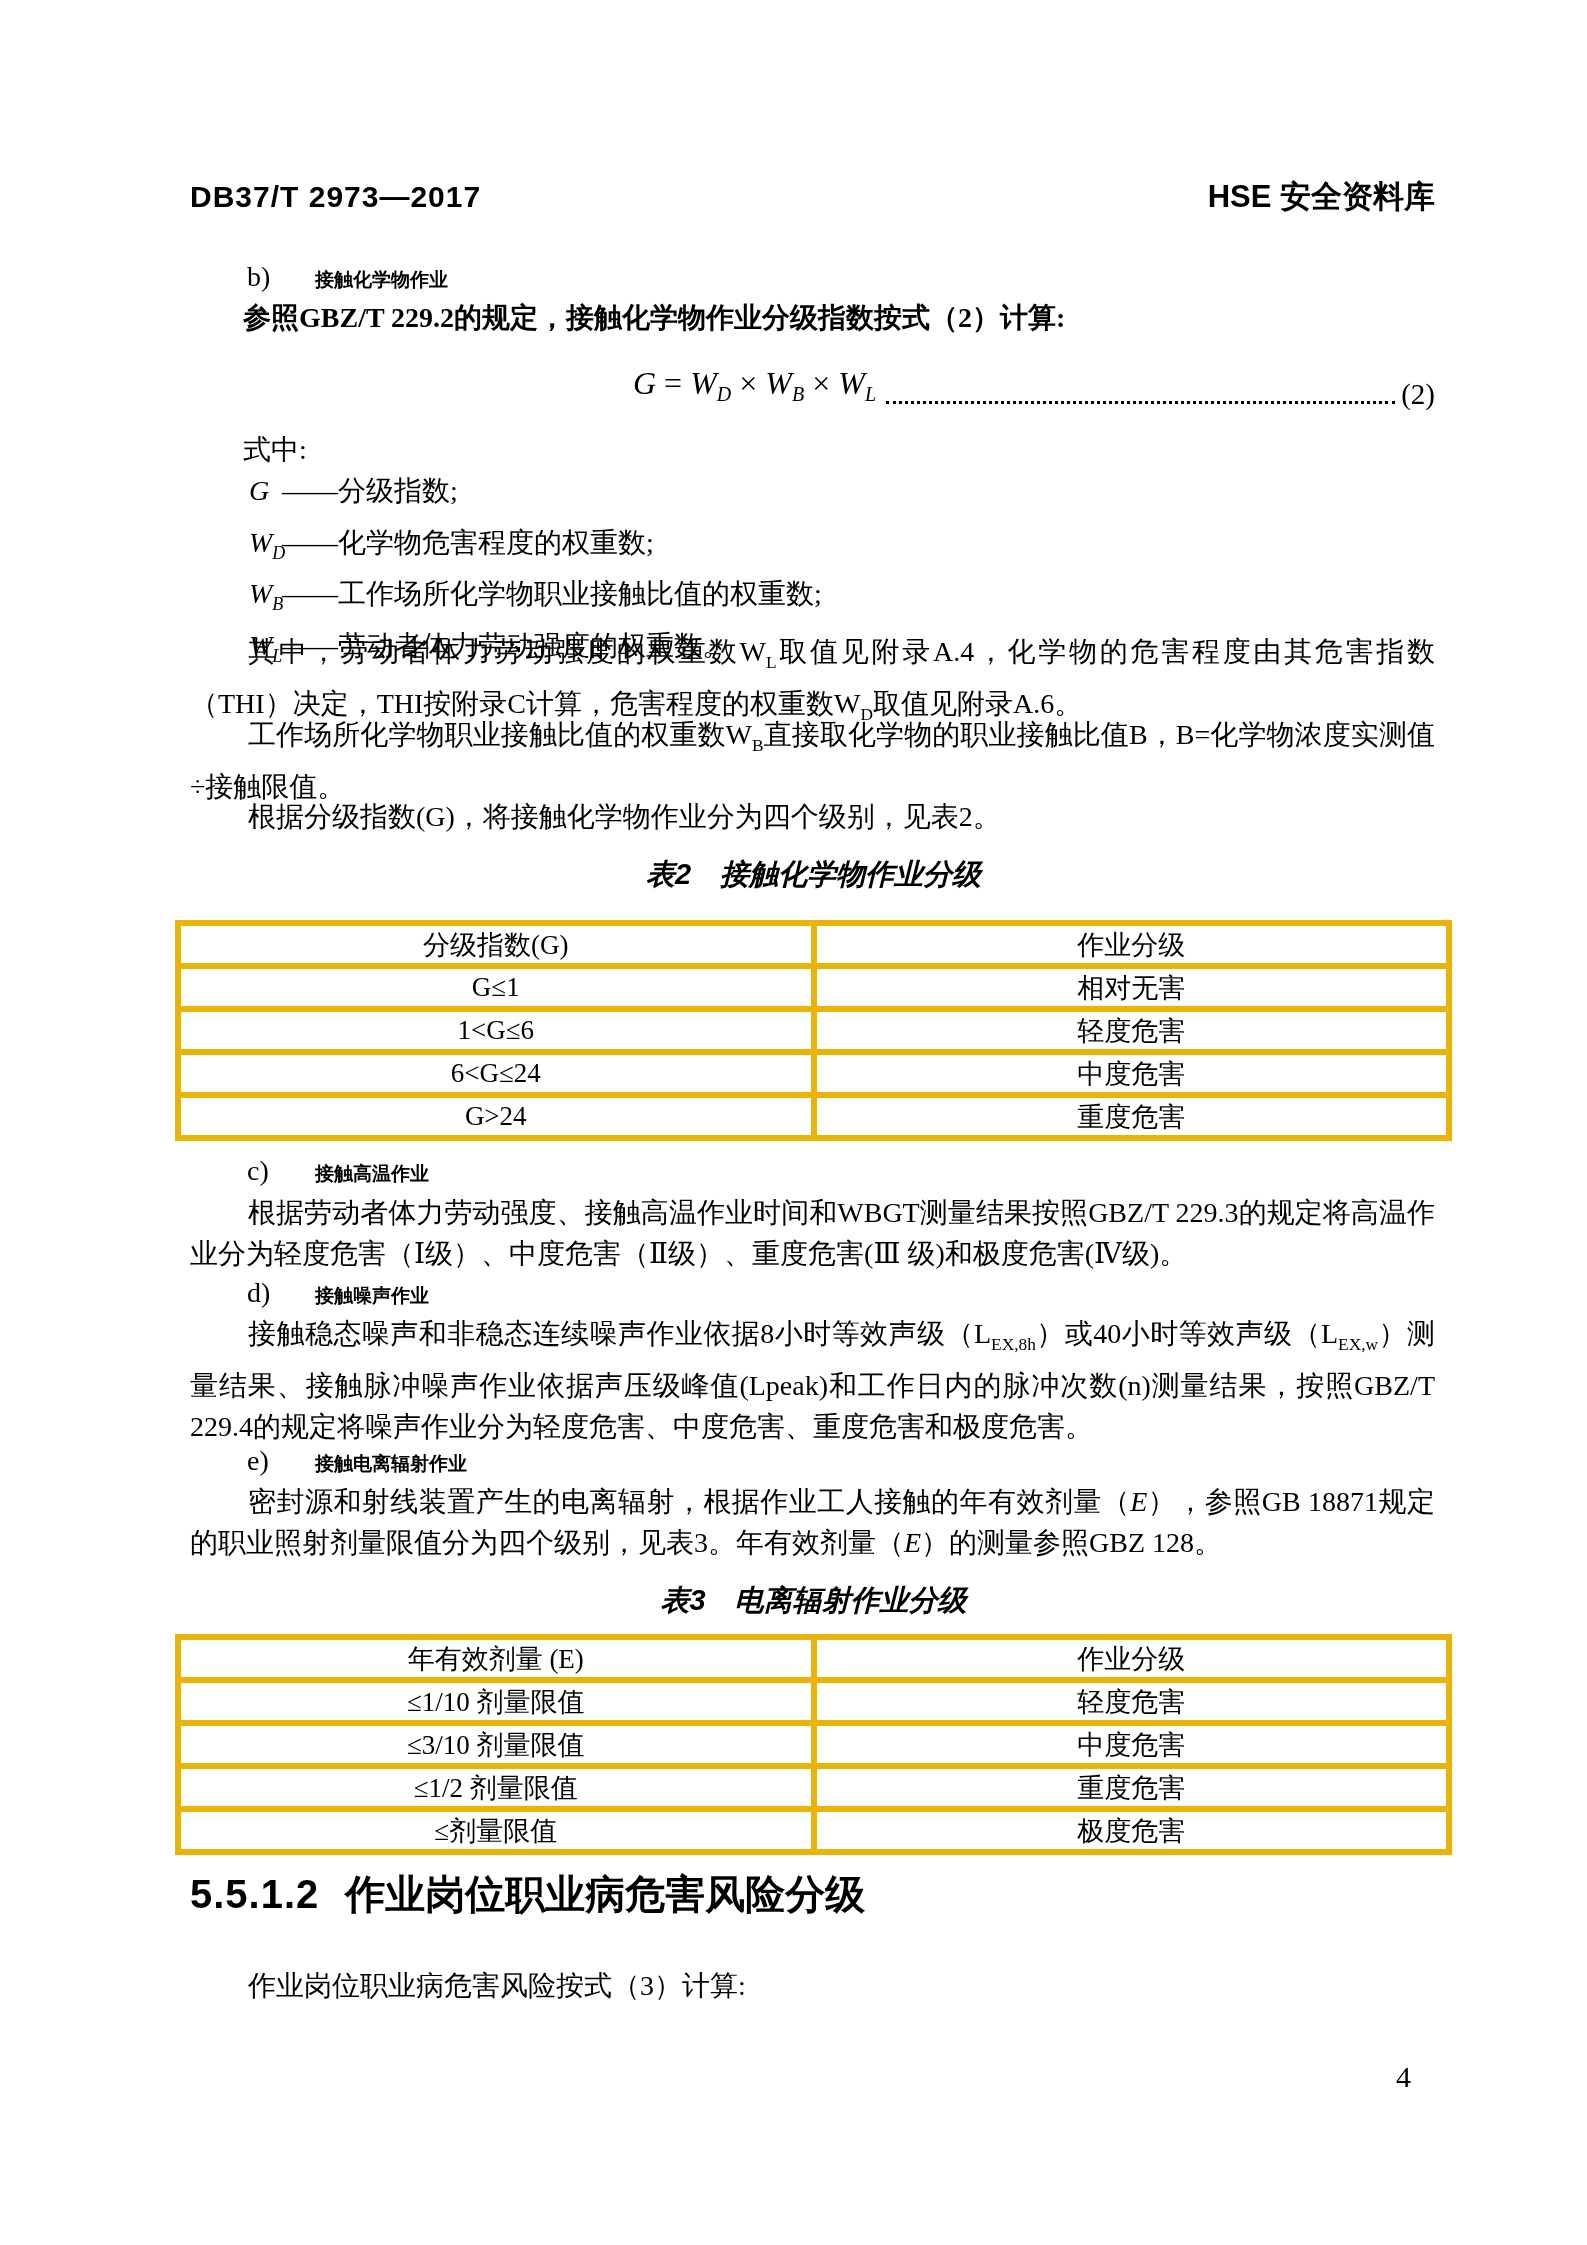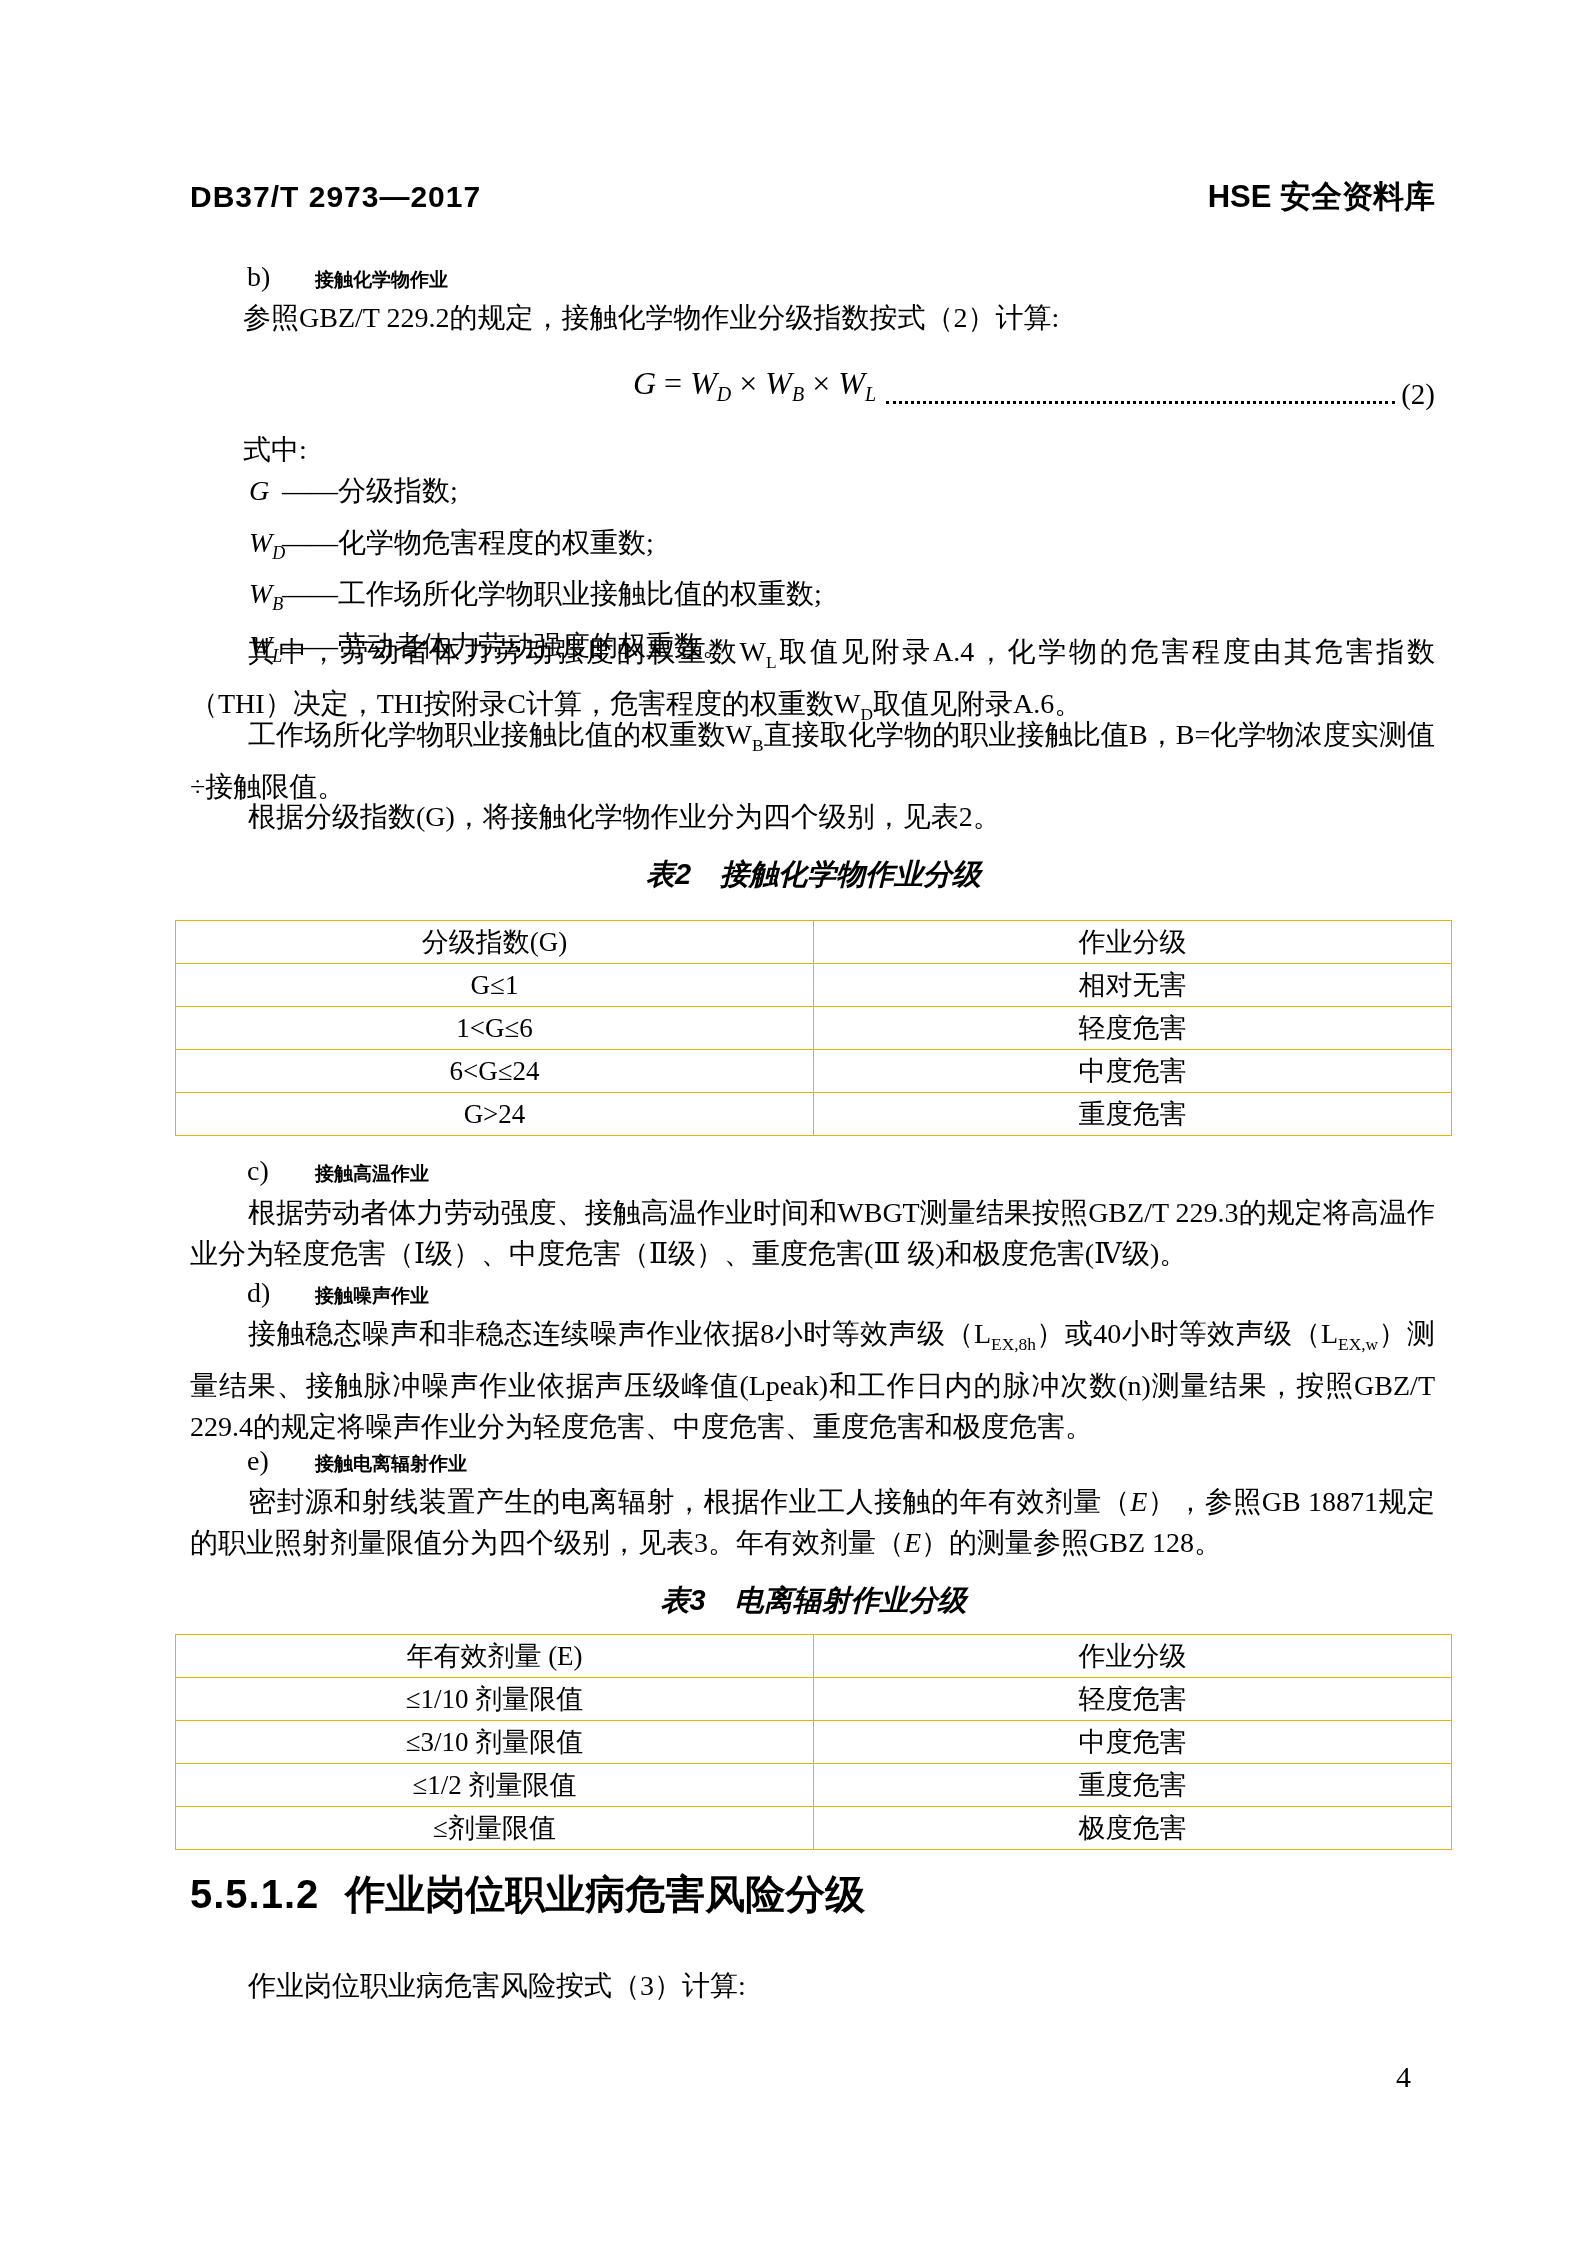--- a/index.html
+++ b/index.html
@@ -58,21 +58,21 @@
     left:175px; width:1277px; text-align:center;
     font-size:29px; font-weight:600; line-height:36px;
     font-family:"Liberation Sans","DejaVu Sans",sans-serif;
     font-style:italic;
   }
   table.doc-table {
     position:absolute; left:175px; width:1277px;
     border-collapse:collapse; table-layout:fixed;
   }
   .doc-table th, .doc-table td {
-    border:1px solid #eab308; height:43px;
+    border:6px solid #eab308; height:43px;
     text-align:center; vertical-align:middle;
     font-size:27px; font-weight:normal; padding:0;
     font-family:"Liberation Serif","DejaVu Serif",serif;
   }
 
   
   .section-heading { left:190px; width:1245px; font-size:40px; line-height:36px; font-weight:700;
                      font-family:"Liberation Sans","DejaVu Sans",sans-serif; }
   .section-number { margin-right:26px; letter-spacing:1px; }
 
@@ -83,21 +83,21 @@
 
 <div class="abs page-header">
   <span class="hdr-left">DB37/T 2973—2017</span>
   <span class="hdr-right">HSE 安全资料库</span>
 </div>
 
 <div class="abs item-line txt" style="top:256px;">
   <span class="item-marker">b)</span><span class="item-label">接触化学物作业</span>
 </div>
 
-<div class="abs para txt" style="top:297px; text-indent:53px;">参照GBZ/T 229.2的规定，接触化学物作业分级指数按式（2）计算:</div>
+<div class="abs para txt" style="top:297px; text-indent:53px;font-weight:bold;">参照GBZ/T 229.2的规定，接触化学物作业分级指数按式（2）计算:</div>
 
 <div class="abs formula-row">
   <span class="f-body"><i>G</i> = <i>W</i><sub>D</sub> × <i>W</i><sub>B</sub> × <i>W</i><sub>L</sub></span>
   <span class="f-leader"></span>
   <span class="f-number">(2)</span>
 </div>
 
 <div class="abs def-block">
   <div class="def-intro">式中:</div>
   <div class="def-line">

